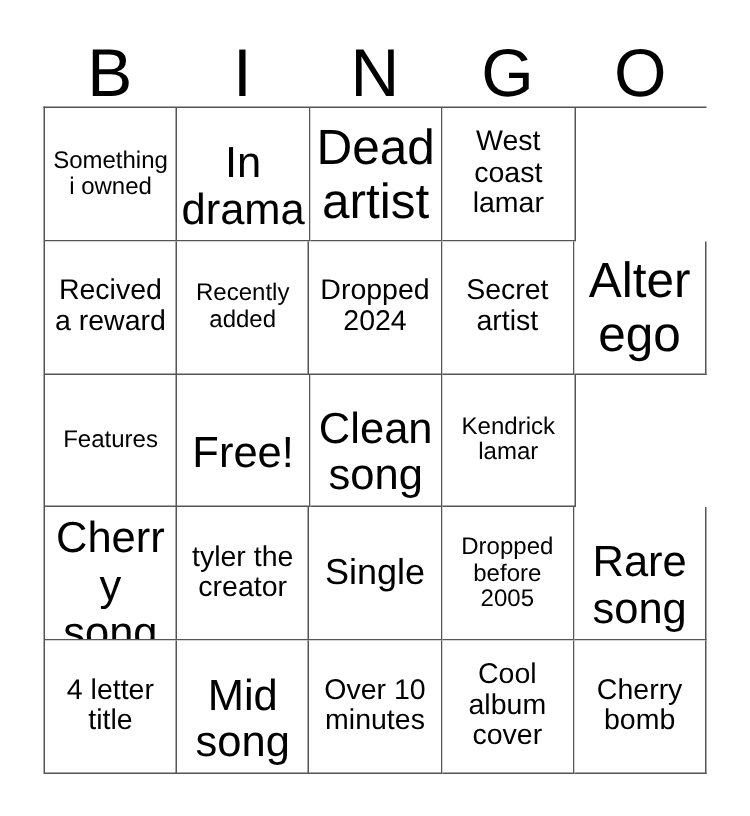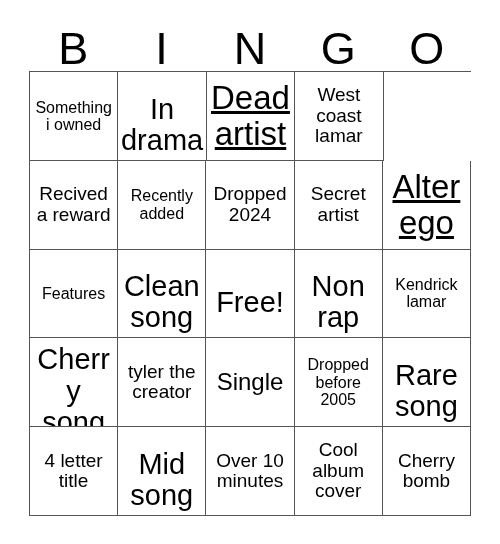--- a/index.html
+++ b/index.html
@@ -77,21 +77,21 @@
     word-wrap: break-word;
     font-weight: 400;
   }
 
   
   .cell-text[data-size="xs"]  { font-size: 13px; }
   .cell-text[data-size="s"]   { font-size: 16px; }
   .cell-text[data-size="m"]   { font-size: 19px; }
   .cell-text[data-size="l"]   { font-size: 24px; }
   .cell-text[data-size="xl"]  { font-size: 29px; margin-top: 18px; }
-  .cell-text[data-size="xxl"] { font-size: 33px; text-decoration: underline; }
+  .cell-text[data-size="xxl"] { font-size: 33px; }
 </style>
 </head>
 <body>
 
 <div id="bingo-card">
 
   <div class="header-row">
     <div class="header-cell">
       <span class="header-letter">B</span>
     </div>
@@ -142,27 +142,24 @@
       <div class="cell">
         <span class="cell-text" data-size="xxl">Alter ego</span>
       </div>
     </div>
 
     <div class="grid-row">
       <div class="cell">
         <span class="cell-text" data-size="s">Features</span>
       </div>
       <div class="cell">
+        <span class="cell-text" data-size="xl">Free!</span>
+      </div>
+      <div class="cell">
         <span class="cell-text" data-size="xl">Clean song</span>
-      </div>
-      <div class="cell">
-        <span class="cell-text" data-size="xl">Free!</span>
-      </div>
-      <div class="cell">
-        <span class="cell-text" data-size="xl">Non rap</span>
       </div>
       <div class="cell">
         <span class="cell-text" data-size="s">Kendrick lamar</span>
       </div>
     </div>
 
     <div class="grid-row">
       <div class="cell">
         <span class="cell-text" data-size="xl">Cherry song</span>
       </div>

